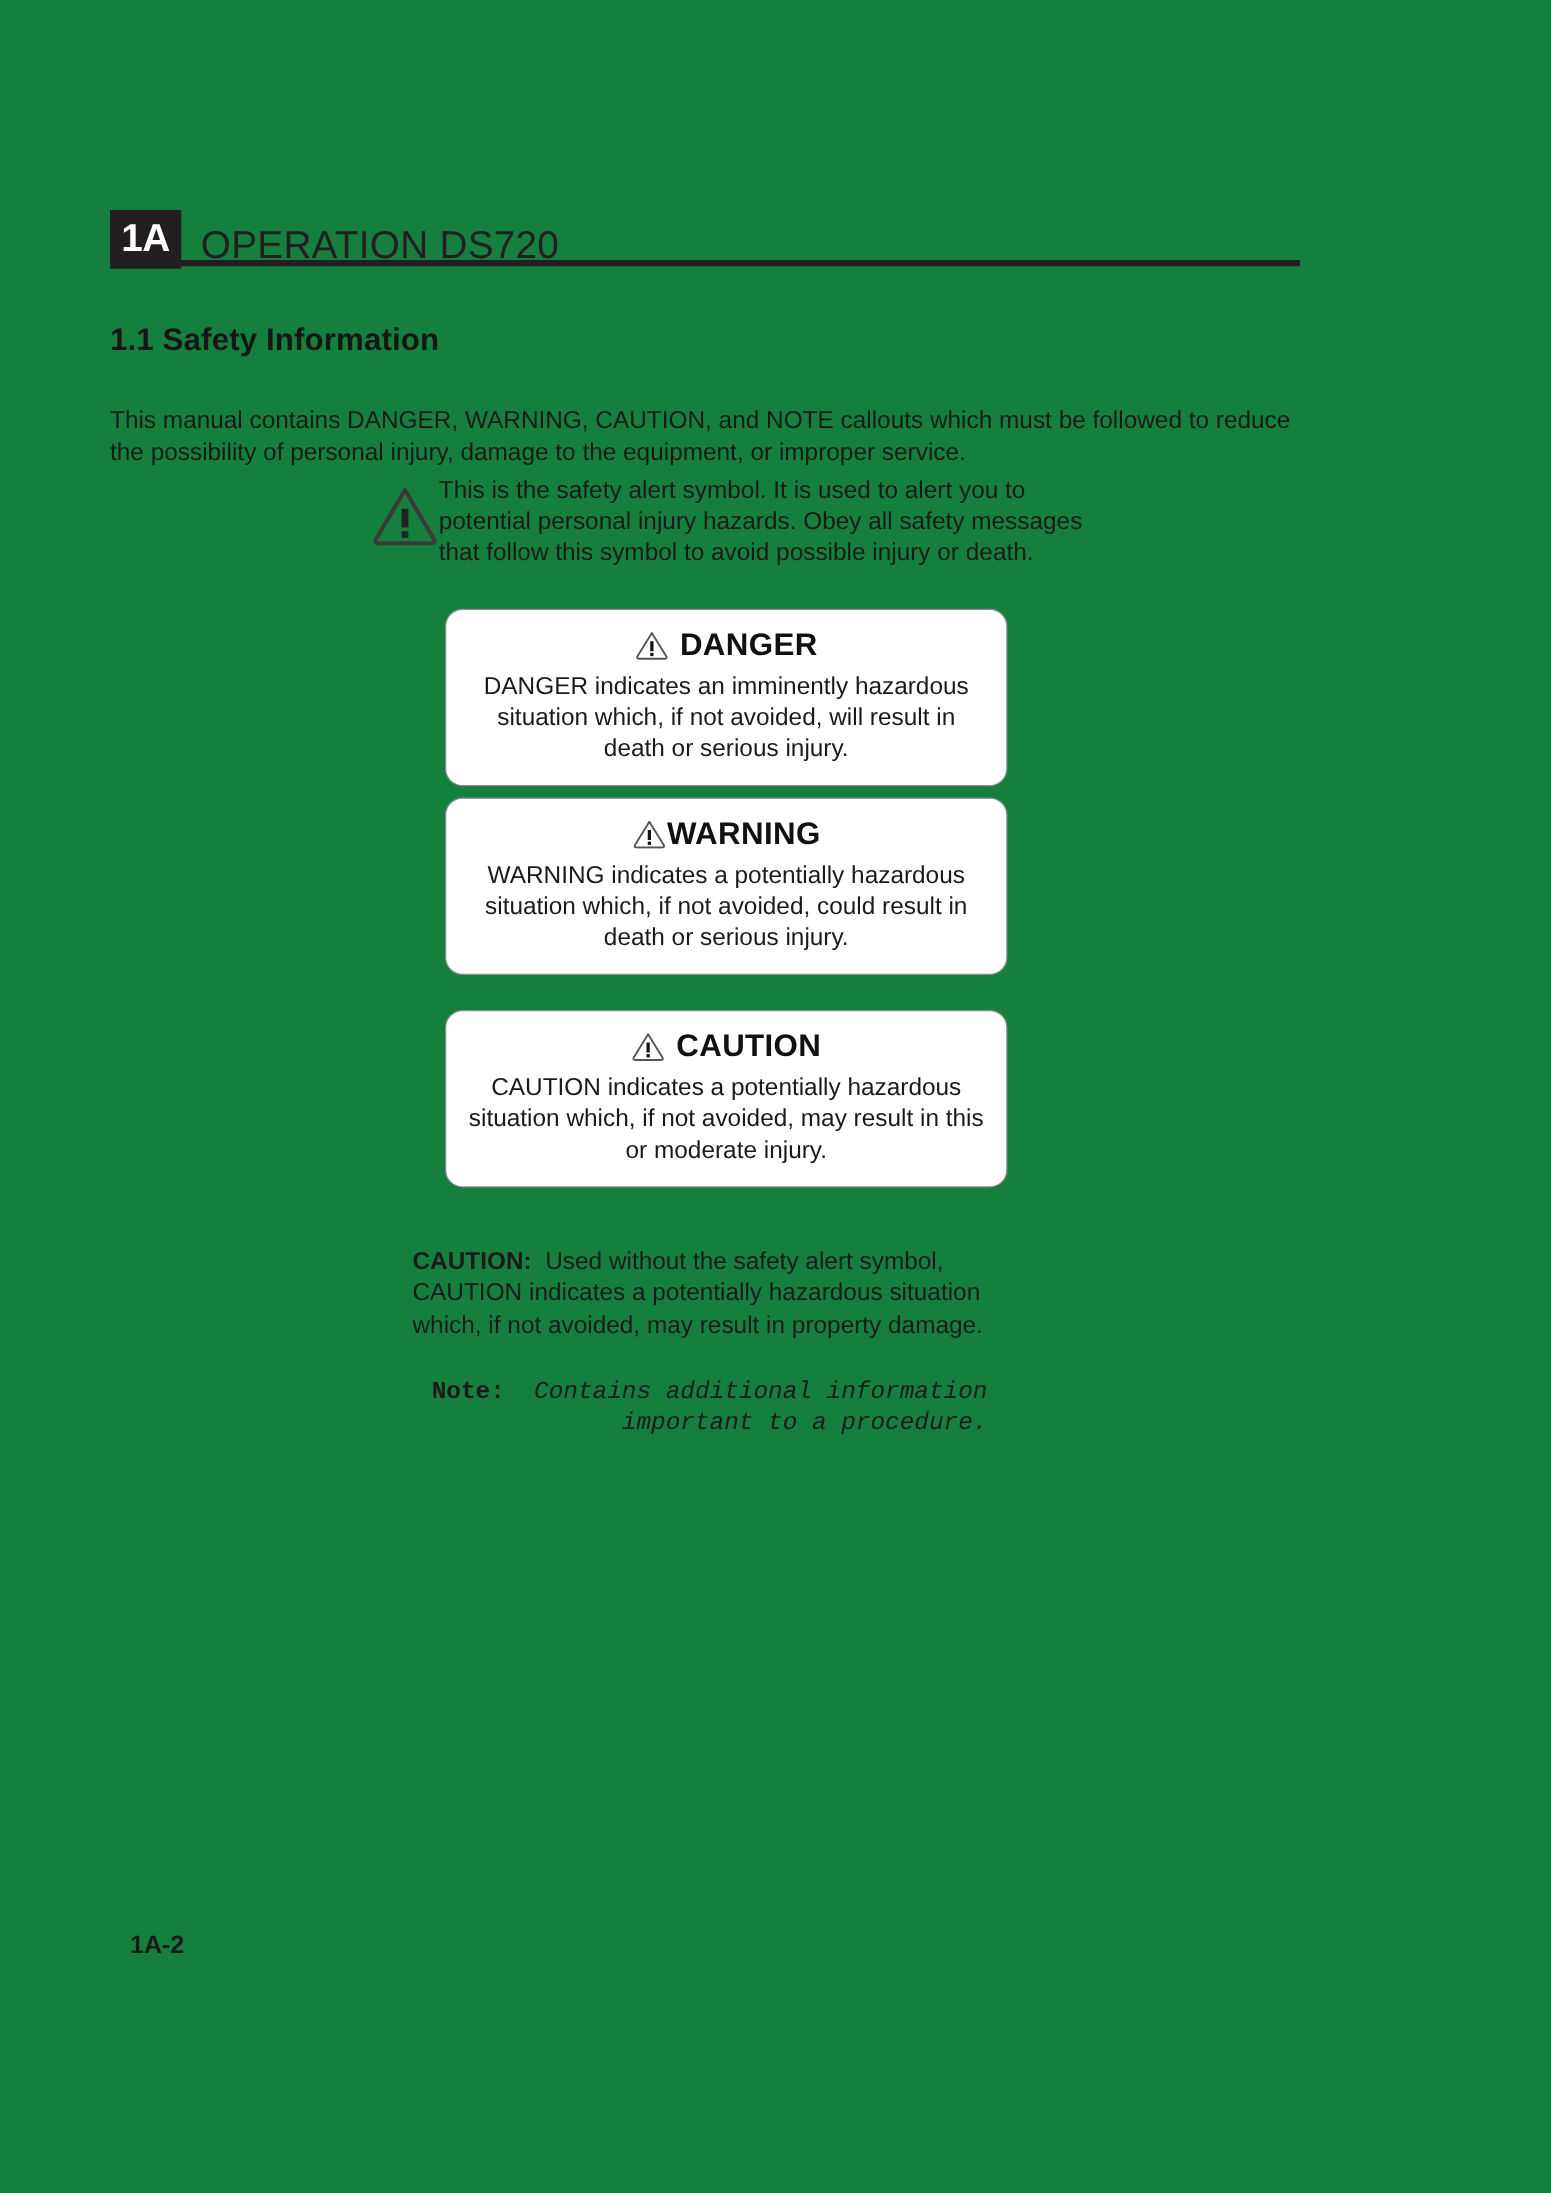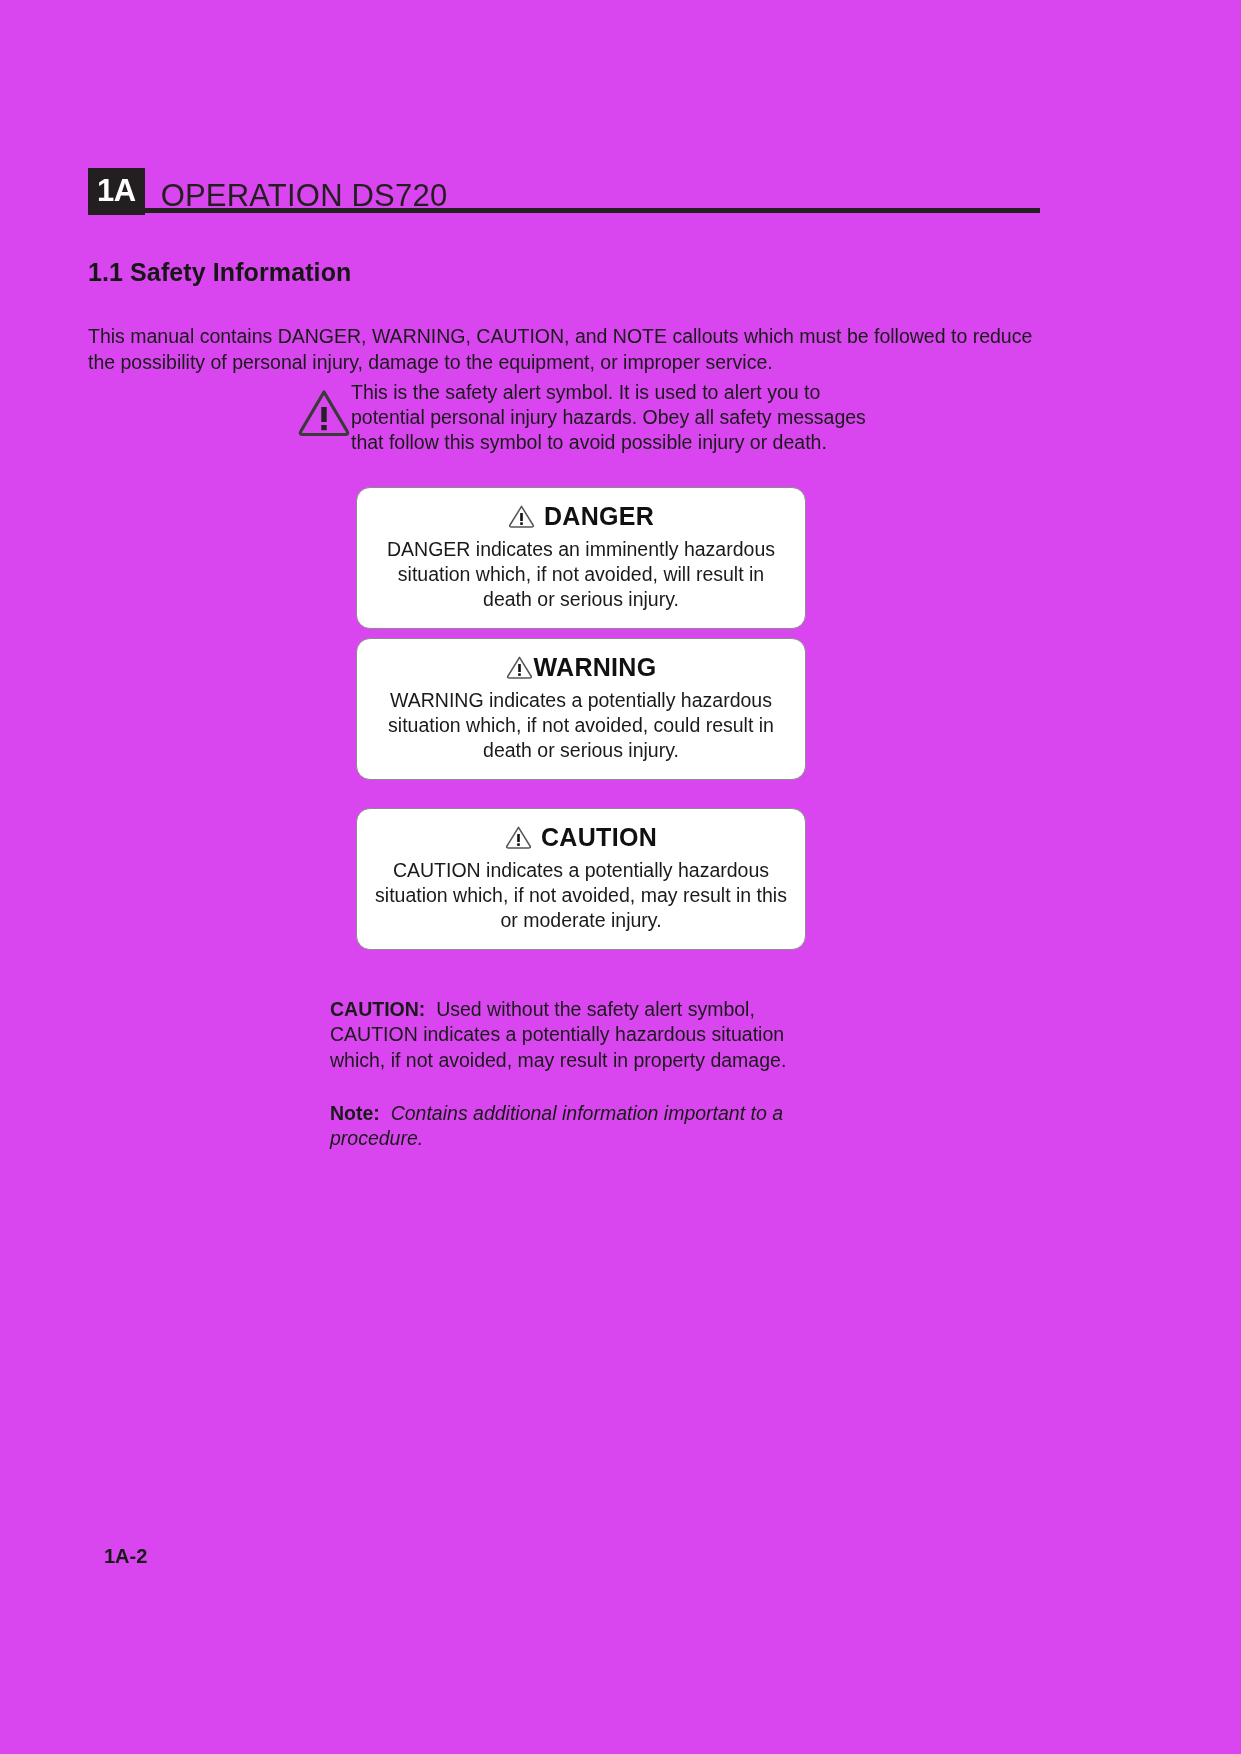--- a/index.html
+++ b/index.html
@@ -8,21 +8,21 @@
     background: #ffffff;
   }
   body {
     font-family: "Liberation Sans", sans-serif;
     color: #1a1a1a;
   }
   .page {
     position: relative;
     width: 1241px;
     height: 1754px;
-    background: #d946ef;
+    background: #15803d;
     overflow: hidden;
     box-sizing: border-box;
   }
 
   
   .chapter-header {
     position: absolute;
     left: 88px;
     top: 168px;
     width: 960px;
@@ -154,25 +154,26 @@
     color: #1a1a1a;
   }
   .caution-para b { font-weight: bold; }
 
   
   .note-para {
     position: absolute;
     left: 330px;
     top: 1081px;
     width: 460px;
-    text-align: left;
+    text-align: right;
     font-size: 19.5px;
     line-height: 25.5px;
     color: #1a1a1a;
     font-style: italic;
+    font-family: Liberation Mono, monospace;
   }
   .note-para .note-label {
     font-style: normal;
     font-weight: bold;
   }
 
   
   .page-footer {
     position: absolute;
     left: 104px;

